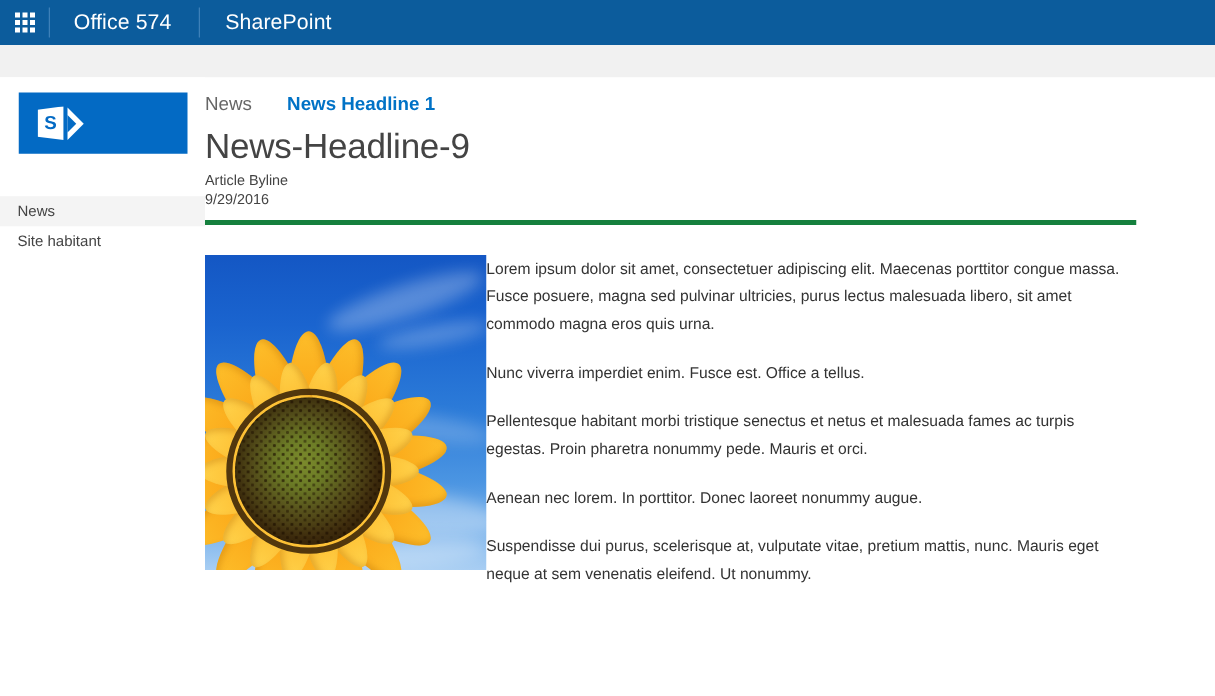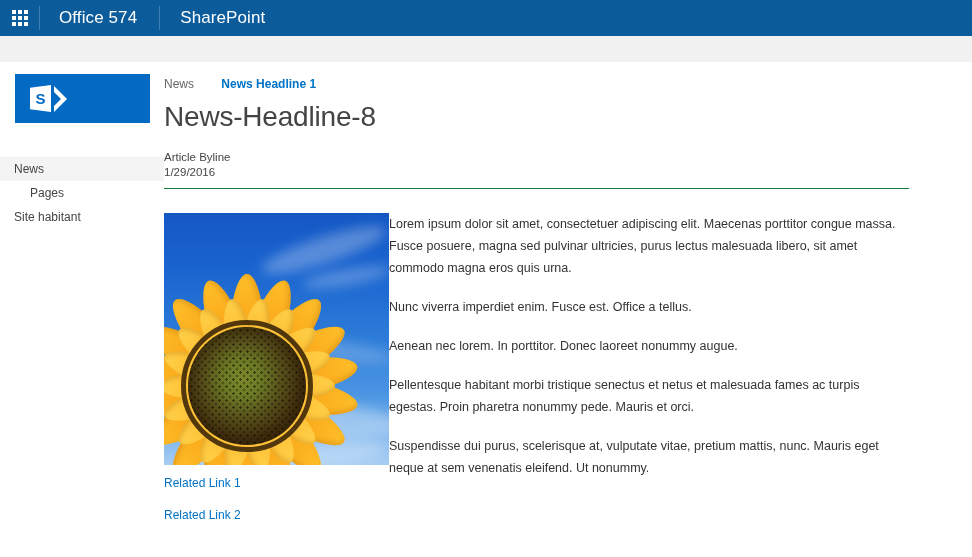--- a/index.html
+++ b/index.html
@@ -151,21 +151,21 @@
   .nav-item.selected { background: #f4f4f4; }
   .nav-item.child { padding-left: 30px; }
 
   
   .content {
     flex: 1 1 auto;
     padding: 10px 40px 0 0;
     min-width: 0;
   }
   .breadcrumb {
-    font-size: 12px;
+    font-size: 15px;
     padding-top: 5px;
     line-height: 14px;
     white-space: nowrap;
   }
   .crumb-static {
     color: #666666;
     margin-right: 24px;
   }
   .crumb-link {
     color: #0072c6;
@@ -177,23 +177,23 @@
   .page-title {
     font-size: 28px;
     font-weight: normal;
     color: #444444;
     margin: 9px 0 0 0;
     line-height: 34px;
     letter-spacing: -0.2px;
   }
 
   .byline-block {
-    margin-top: 16px;
+    margin-top: 4px;
     padding-bottom: 8px;
-    border-bottom: 1px solid #15803d;
+    border-bottom: 4px solid #15803d;
     max-width: 745px;
   }
   .byline-line {
     font-size: 11.5px;
     color: #444444;
     line-height: 15px;
   }
 
   .article-body {
     display: flex;
@@ -366,40 +366,37 @@
         <span class="sp-doc">S</span>
         <span class="sp-chev"></span>
       </span>
     </div>
 
     <ul class="nav-list">
       <li>
         <a class="nav-item selected">News</a>
       </li>
       <li>
-        <a class="nav-item child">Pages</a>
-      </li>
-      <li>
         <a class="nav-item">Site habitant</a>
       </li>
     </ul>
   </div>
 
   <div class="content">
 
     <div class="breadcrumb">
       <span class="crumb-static">News</span>
       <a class="crumb-link">News Headline 1</a>
     </div>
 
-    <h1 class="page-title">News-Headline-8</h1>
+    <h1 class="page-title">News-Headline-9</h1>
 
     <div class="byline-block">
       <div class="byline-line">Article Byline</div>
-      <div class="byline-line">1/29/2016</div>
+      <div class="byline-line">9/29/2016</div>
     </div>
 
     <div class="article-body">
 
       <div class="media-col">
         <div class="photo">
           <span class="cloud c1"></span>
           <span class="cloud c2"></span>
           <span class="cloud c3"></span>
           <span class="cloud c4"></span>
@@ -441,33 +438,25 @@
             <i class="petal inner" style="transform:rotate(270deg)"></i>
             <i class="petal inner" style="transform:rotate(290deg)"></i>
             <i class="petal inner" style="transform:rotate(310deg)"></i>
             <i class="petal inner" style="transform:rotate(330deg)"></i>
             <i class="petal inner" style="transform:rotate(350deg)"></i>
             <span class="disc-ring"></span>
             <span class="disc"></span>
           </span>
         </div>
 
-        <ul class="related-list">
-          <li>
-            <a class="related-link">Related Link 1</a>
-          </li>
-          <li>
-            <a class="related-link">Related Link 2</a>
-          </li>
-        </ul>
       </div>
 
       <div class="text-col">
         <p class="para">Lorem ipsum dolor sit amet, consectetuer adipiscing elit. Maecenas porttitor congue massa. Fusce posuere, magna sed pulvinar ultricies, purus lectus malesuada libero, sit amet commodo magna eros quis urna.</p>
         <p class="para">Nunc viverra imperdiet enim. Fusce est. Office a tellus.</p>
+        <p class="para">Pellentesque habitant morbi tristique senectus et netus et malesuada fames ac turpis egestas. Proin pharetra nonummy pede. Mauris et orci.</p>
         <p class="para">Aenean nec lorem. In porttitor. Donec laoreet nonummy augue.</p>
-        <p class="para">Pellentesque habitant morbi tristique senectus et netus et malesuada fames ac turpis egestas. Proin pharetra nonummy pede. Mauris et orci.</p>
         <p class="para">Suspendisse dui purus, scelerisque at, vulputate vitae, pretium mattis, nunc. Mauris eget neque at sem venenatis eleifend. Ut nonummy.</p>
       </div>
 
     </div>
   </div>
 </div>
 
 </body></html>

